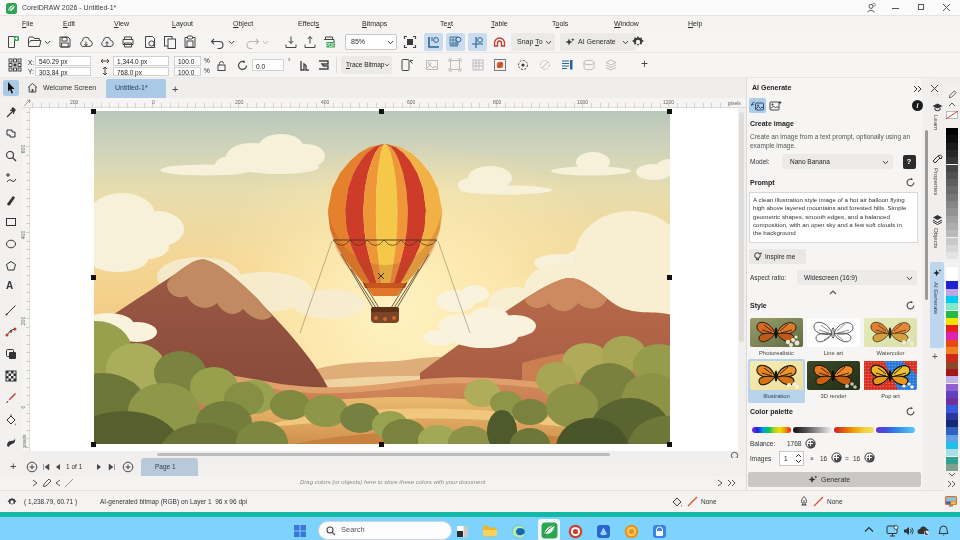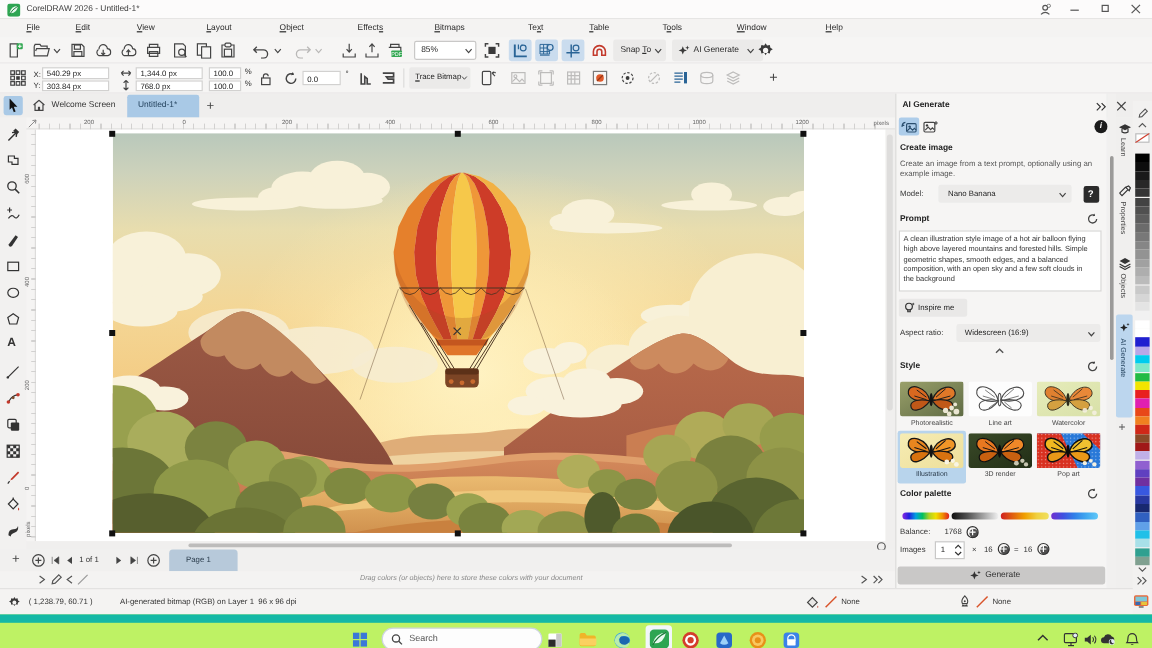--- a/index.html
+++ b/index.html
@@ -981,21 +981,21 @@
 <div class="abs" style="left:2px;top:372.5px;width:12px;height:7.3px;background:#30a090;"></div>
 <div class="abs" style="left:2px;top:379.8px;width:12px;height:7.3px;background:#80a090;"></div>
 <svg class="ico" style="left:4px;top:388px" width="8" height="5" viewBox="0 0 8 5">
         <path d="M1,1 L4,4 L7,1" fill="none" stroke="#555"></path>
       </svg>
 <svg class="ico" style="left:3px;top:396px" width="9" height="8" viewBox="0 0 9 8">
         <path d="M1,1 L4,4 L1,7 M5,1 L8,4 L5,7" fill="none" stroke="#555"></path>
       </svg>
 </div>
 
-<div id="taskbar" class="abs" style="left:0;top:512px;width:960px;height:28px;background:#bef264;border-top:7px solid #14b8a6;padding-left:44px;">
+<div id="taskbar" class="abs" style="left:0;top:512px;width:960px;height:28px;background:#7dd3fc;border-top:5px solid #14b8a6;padding-left:44px;">
 <svg class="ico" style="left:294px;top:8px" width="12" height="12" viewBox="0 0 12 12">
         <rect x="0" y="0" width="5.5" height="5.5" fill="#3b77d8"></rect>
         <rect x="6.5" y="0" width="5.5" height="5.5" fill="#3b77d8"></rect>
         <rect x="0" y="6.5" width="5.5" height="5.5" fill="#3b77d8"></rect>
         <rect x="6.5" y="6.5" width="5.5" height="5.5" fill="#3b77d8"></rect>
       </svg>
 <div class="abs" style="left:318px;top:4px;width:134px;height:19px;background:#fdfdfd;border:1px solid #cdd4e0;border-radius:10px;"></div>
 <svg class="ico" style="left:326px;top:9px" width="10" height="10" viewBox="0 0 10 10">
         <circle cx="4" cy="4" r="3" fill="none" stroke="#444" stroke-width="1.1"></circle>
         <path d="M6.3,6.3 L9,9" stroke="#444" stroke-width="1.1"></path>

